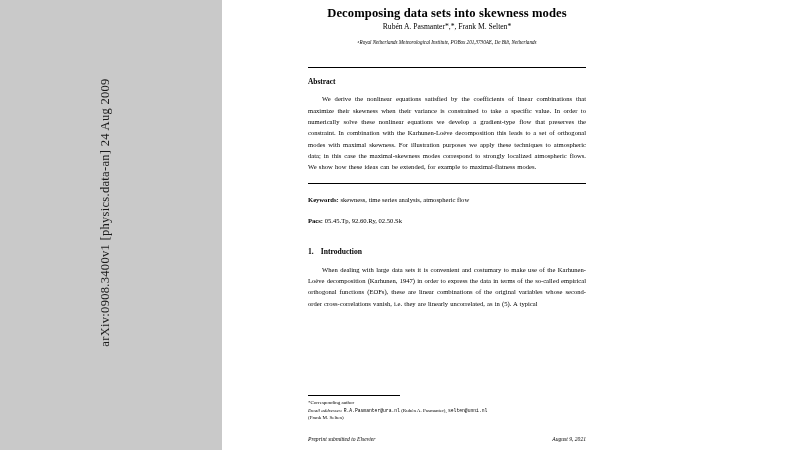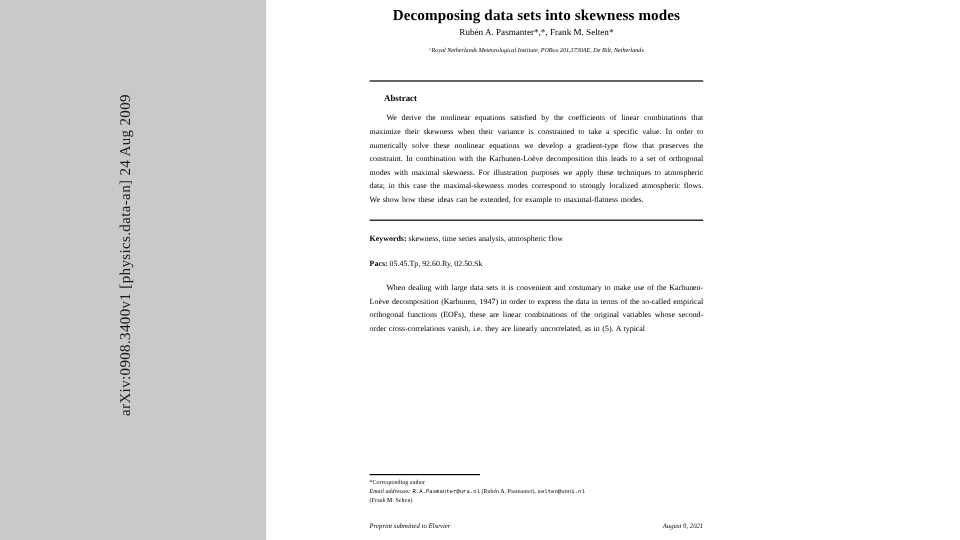--- a/index.html
+++ b/index.html
@@ -92,21 +92,21 @@
     border: none;
     border-top: 0.8px solid #000;
     margin: 0;
   }
   #rule-top { margin-top: 22px; }
   #rule-mid { margin-top: 10px; }
 
   .sec-head {
     font-size: 7.4px;
     font-weight: bold;
-    margin: 9px 0 0 12px;
+    margin: 9px 0 0 0;
   }
   .abstract-body {
     font-size: 6.6px;
     text-align: justify;
     line-height: 1.72;
     margin: 7px 0 0 0;
     text-indent: 14px;
     word-spacing: 0.6px;
   }
   .kv-line {
@@ -200,20 +200,23 @@
       <p class="kv-line">
         <b>Keywords:</b>
         <span>skewness, time series analysis, atmospheric flow</span>
       </p>
 
       <p class="kv-line">
         <b>Pacs:</b>
         <span>05.45.Tp, 92.60.Ry, 02.50.Sk</span>
       </p>
 
+      <div class="numbered-head">
+        <span class="num">1.</span><span>Introduction</span>
+      </div>
 
       <p class="body-par">When dealing with large data sets it is convenient and costumary to make use of the Karhunen-Loève decomposition (Karhunen, 1947) in order to express the data in terms of the so-called empirical orthogonal functions (EOFs), these are linear combinations of the original variables whose second-order cross-correlations vanish, i.e. they are linearly uncorrelated, as in (5). A typical</p>
 
       <div id="footnote">
         <hr class="fn-rule">
         <p class="fn-line">*Corresponding author</p>
         <p class="fn-line">
           <i>Email addresses:</i>
           <span class="mono">R.A.Pasmanter@ura.nl</span>
           <span>(Rubén A. Pasmanter),</span>

